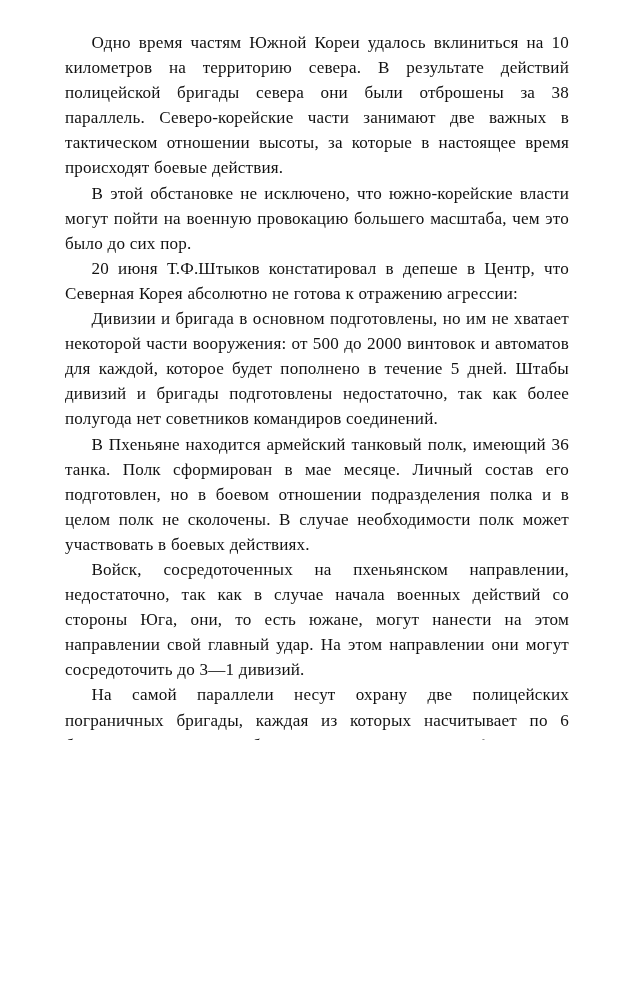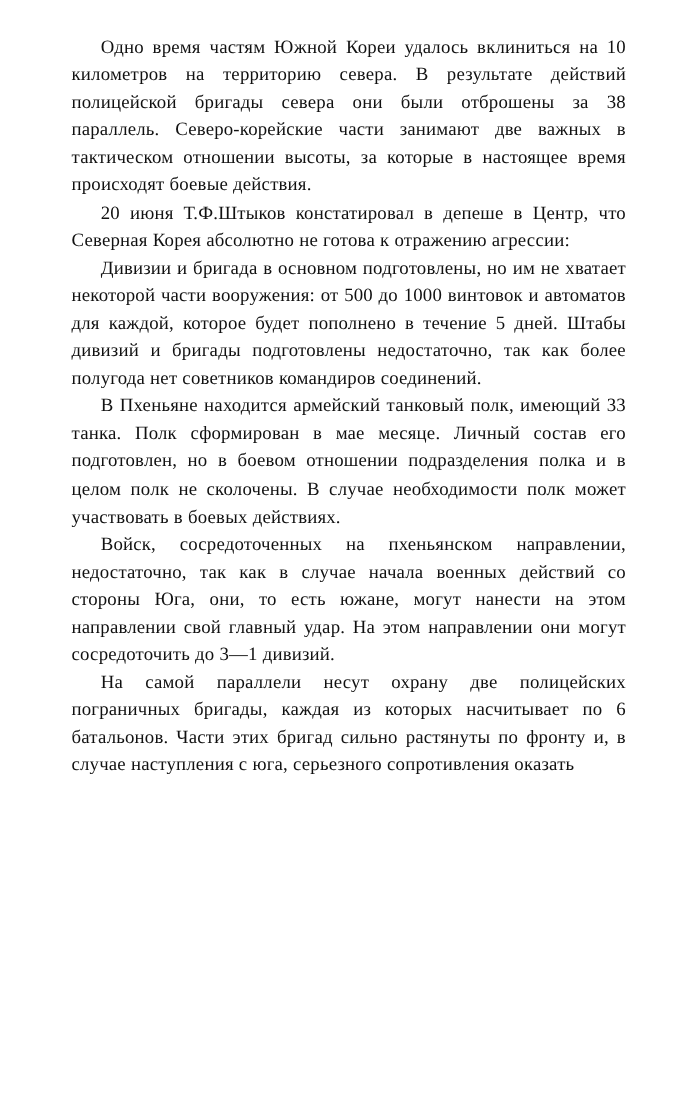--- a/index.html
+++ b/index.html
@@ -55,28 +55,29 @@
 </head>
 <body>
 
 <div class="page">
 
   <div class="text-column">
 
     <p class="para">Одно время частям Южной Кореи удалось вклиниться на 10 километров на территорию севера. В результате действий полицейской бригады севера они были отброшены за 38 параллель. Северо-корейские части занимают две важных в тактическом отношении высоты, за которые в настоящее время происходят боевые действия.</p>
 
 
+    <p class="para">В этой обстановке не исключено, что южно-корейские власти могут пойти на военную провокацию большего масштаба, чем это было до сих пор.</p>
 
 
     <p class="para">20 июня Т.Ф.Штыков констатировал в депеше в Центр, что Северная Корея абсолютно не готова к отражению агрессии:</p>
 
 
-    <p class="para">Дивизии и бригада в основном подготовлены, но им не хватает некоторой части вооружения: от 500 до 1000 винтовок и автоматов для каждой, которое будет пополнено в течение 5 дней. Штабы дивизий и бригады подготовлены недостаточно, так как более полугода нет советников командиров соединений.</p>
+    <p class="para">Дивизии и бригада в основном подготовлены, но им не хватает некоторой части вооружения: от 500 до 2000 винтовок и автоматов для каждой, которое будет пополнено в течение 5 дней. Штабы дивизий и бригады подготовлены недостаточно, так как более полугода нет советников командиров соединений.</p>
 
-    <p class="para">В Пхеньяне находится  армейский танковый полк, имеющий 33 танка. Полк сформирован в мае месяце. Личный состав его подготовлен, но в боевом отношении подразделения полка и в целом полк не сколочены. В случае необходимости полк может участвовать в боевых действиях.</p>
+    <p class="para">В Пхеньяне находится  армейский танковый полк, имеющий 36 танка. Полк сформирован в мае месяце. Личный состав его подготовлен, но в боевом отношении подразделения полка и в целом полк не сколочены. В случае необходимости полк может участвовать в боевых действиях.</p>
 
     <p class="para">Войск, сосредоточенных на пхеньянском направлении, недостаточно, так как в случае начала военных действий со стороны Юга, они, то есть южане, могут нанести на этом направлении свой главный удар. На этом направлении они могут сосредоточить до 3—1 дивизий.</p>
 
 
     <p class="para">На самой параллели несут охрану две полицейских пограничных бригады, каждая из которых насчитывает по 6 батальонов. Части этих бригад сильно растянуты по фронту и, в случае наступления с юга, серьезного сопротивления оказать</p>
 
   </div>
 
   <div class="page-number">19</div>
 

